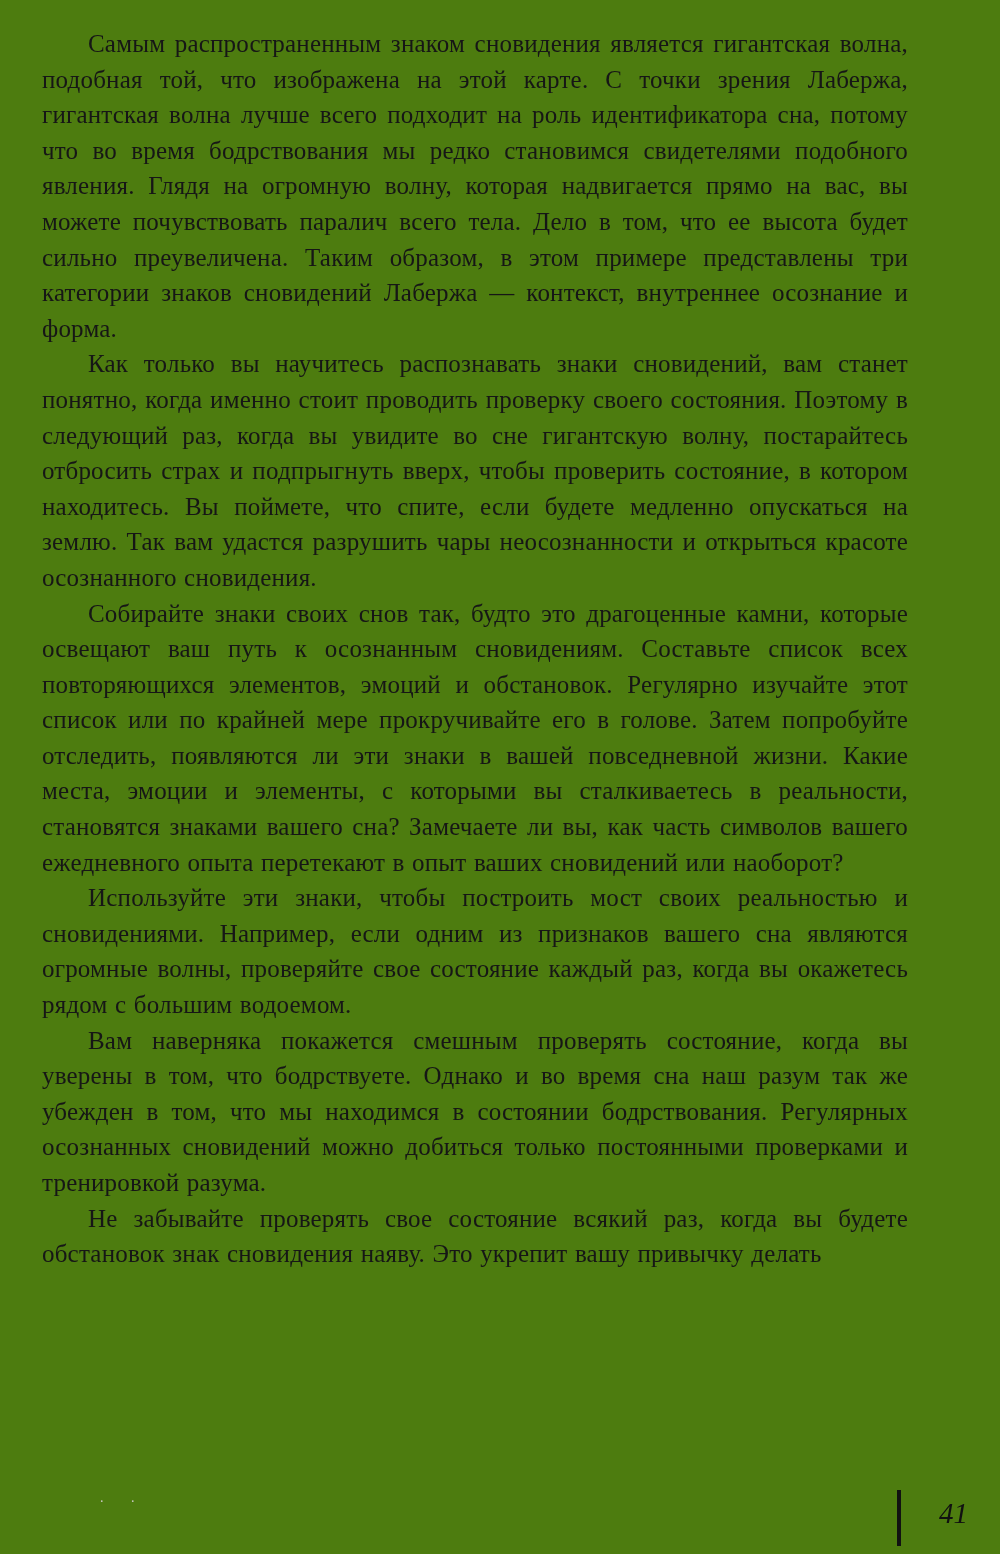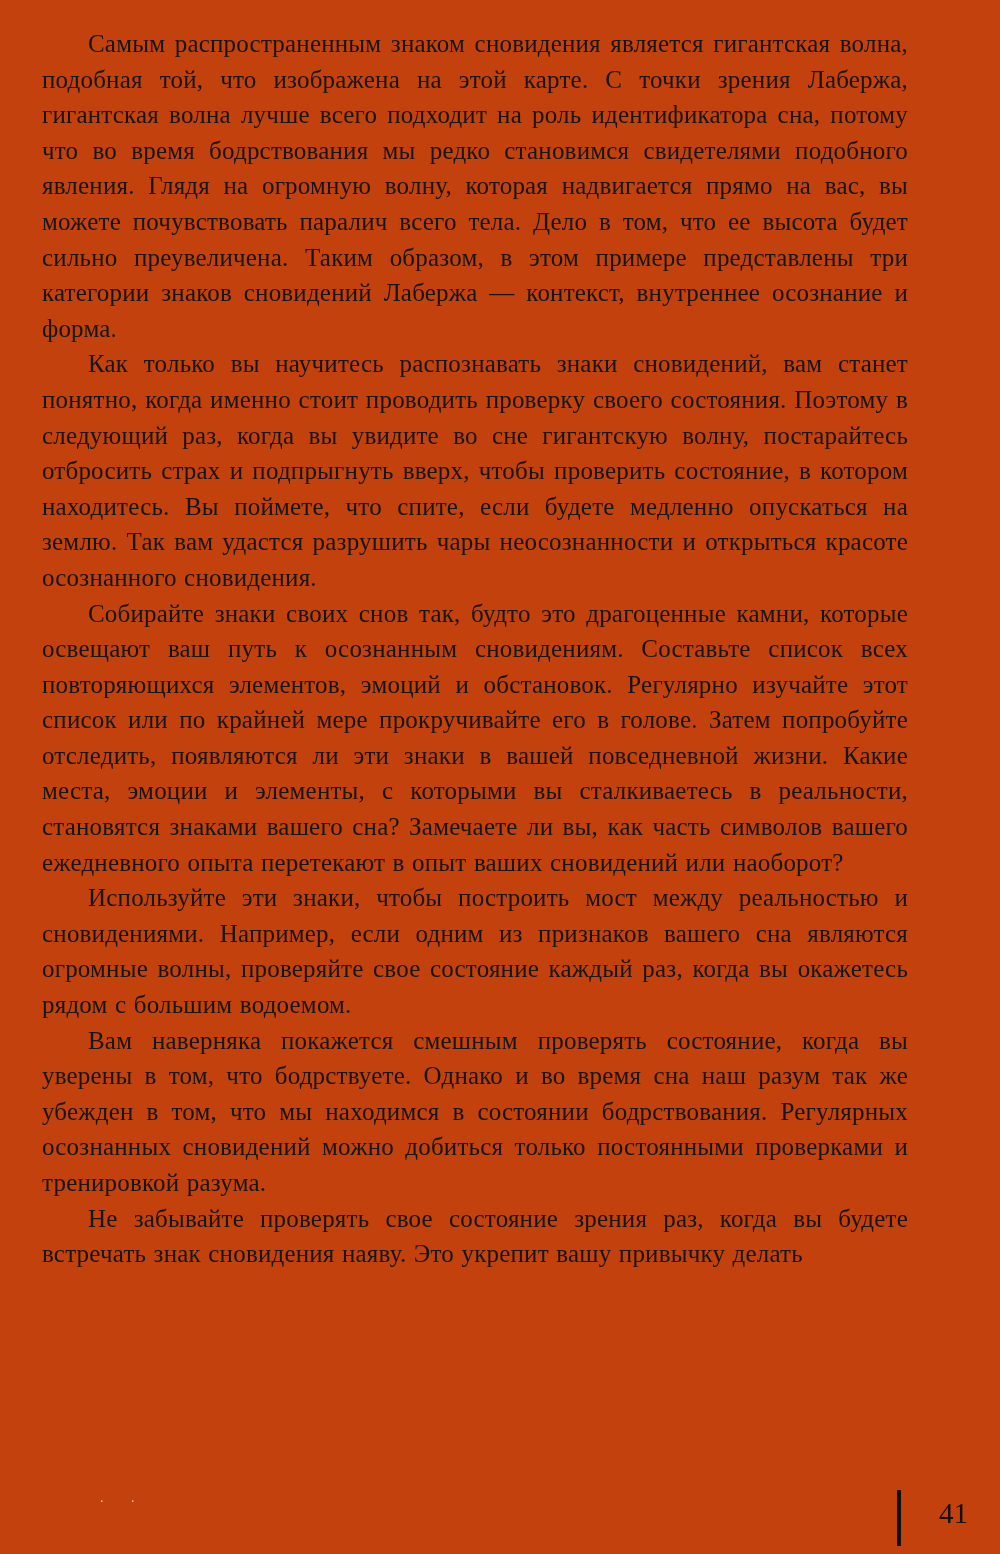--- a/index.html
+++ b/index.html
@@ -5,21 +5,21 @@
   html, body {
     margin: 0;
     padding: 0;
     background: #e8e8e6;
   }
   .page {
     position: relative;
     width: 1000px;
     height: 1554px;
     margin: 0 auto;
-    background: #c2410c;
+    background: #4d7c0f;
     color: #161616;
     font-family: "Liberation Serif", "DejaVu Serif", serif;
     overflow: hidden;
     box-sizing: border-box;
   }
   .text-block {
     position: absolute;
     top: 26px;
     left: 42px;
     width: 866px;
@@ -46,20 +46,21 @@
     right: 99px;
     bottom: 2px;
     width: 4px;
     height: 56px;
     background: #111;
   }
   .footer .pagenum {
     position: absolute;
     right: 32px;
     bottom: 18px;
+    font-style: italic;
     font-size: 29px;
     color: #111;
   }
   .scan-artifact {
     position: absolute;
     left: 100px;
     bottom: 48px;
     color: #c9c9c5;
     font-size: 14px;
     letter-spacing: 12px;
@@ -67,23 +68,23 @@
 </style>
 </head>
 <body>
 
 <div class="page">
 
   <div class="text-block">
     <p>Самым распространенным знаком сновидения является гигантская волна, подобная той, что изображена на этой карте. С точки зрения Лабержа, гигантская волна лучше всего подходит на роль идентификатора сна, потому что во время бодрствования мы редко становимся свидетелями подобного явления. Глядя на огромную волну, которая надвигается прямо на вас, вы можете почувствовать паралич всего тела. Дело в том, что ее высота будет сильно преувеличена. Таким образом, в этом примере представлены три категории знаков сновидений Лабержа — контекст, внутреннее осознание и форма.</p>
     <p>Как только вы научитесь распознавать знаки сновидений, вам станет понятно, когда именно стоит проводить проверку своего состояния. Поэтому в следующий раз, когда вы увидите во сне гигантскую волну, постарайтесь отбросить страх и подпрыгнуть вверх, чтобы проверить состояние, в котором находитесь. Вы поймете, что спите, если будете медленно опускаться на землю. Так вам удастся разрушить чары неосознанности и открыться красоте осознанного сновидения.</p>
     <p>Собирайте знаки своих снов так, будто это драгоценные камни, которые освещают ваш путь к осознанным сновидениям. Составьте список всех повторяющихся элементов, эмоций и обстановок. Регулярно изучайте этот список или по крайней мере прокручивайте его в голове. Затем попробуйте отследить, появляются ли эти знаки в вашей повседневной жизни. Какие места, эмоции и элементы, с которыми вы сталкиваетесь в реальности, становятся знаками вашего сна? Замечаете ли вы, как часть символов вашего ежедневного опыта перетекают в опыт ваших сновидений или наоборот?</p>
-    <p>Используйте эти знаки, чтобы построить мост между реальностью и сновидениями. Например, если одним из признаков вашего сна являются огромные волны, проверяйте свое состояние каждый раз, когда вы окажетесь рядом с большим водоемом.</p>
+    <p>Используйте эти знаки, чтобы построить мост своих реальностью и сновидениями. Например, если одним из признаков вашего сна являются огромные волны, проверяйте свое состояние каждый раз, когда вы окажетесь рядом с большим водоемом.</p>
     <p>Вам наверняка покажется смешным проверять состояние, когда вы уверены в том, что бодрствуете. Однако и во время сна наш разум так же убежден в том, что мы находимся в состоянии бодрствования. Регулярных осознанных сновидений можно добиться только постоянными проверками и тренировкой разума.</p>
-    <p>Не забывайте проверять свое состояние зрения раз, когда вы будете встречать знак сновидения наяву. Это укрепит вашу привычку делать</p>
+    <p>Не забывайте проверять свое состояние всякий раз, когда вы будете обстановок знак сновидения наяву. Это укрепит вашу привычку делать</p>
   </div>
 
   <div class="scan-artifact">. .</div>
 
   <div class="footer">
     <span class="rule"></span>
     <span class="pagenum">41</span>
   </div>
 
 </div>

